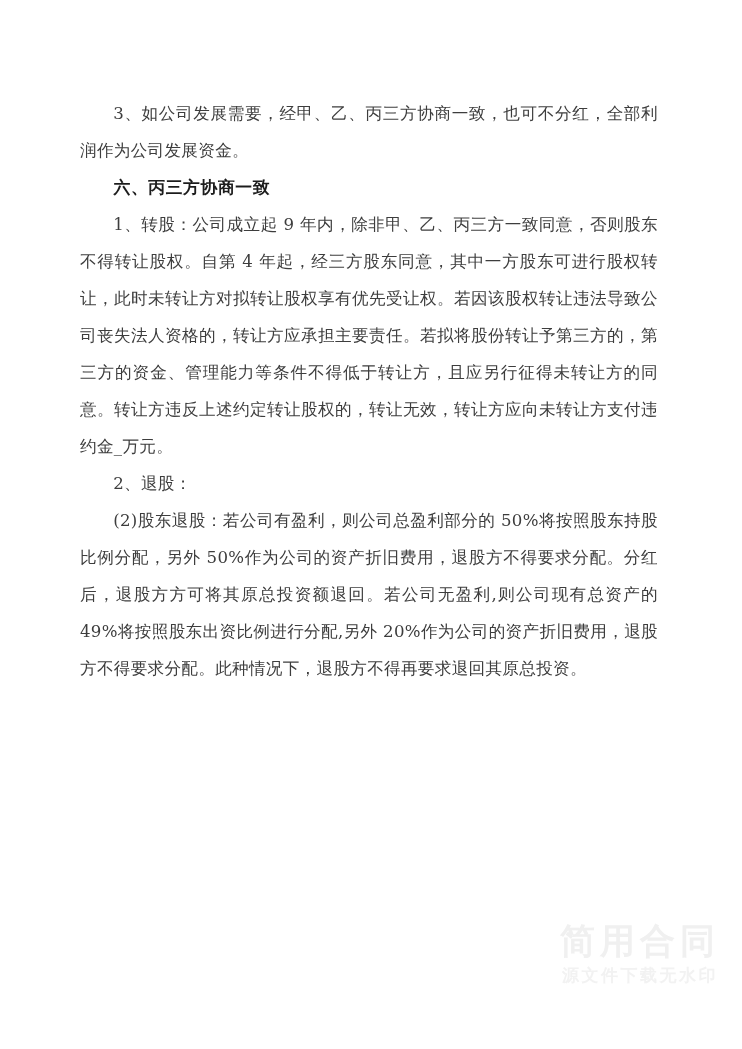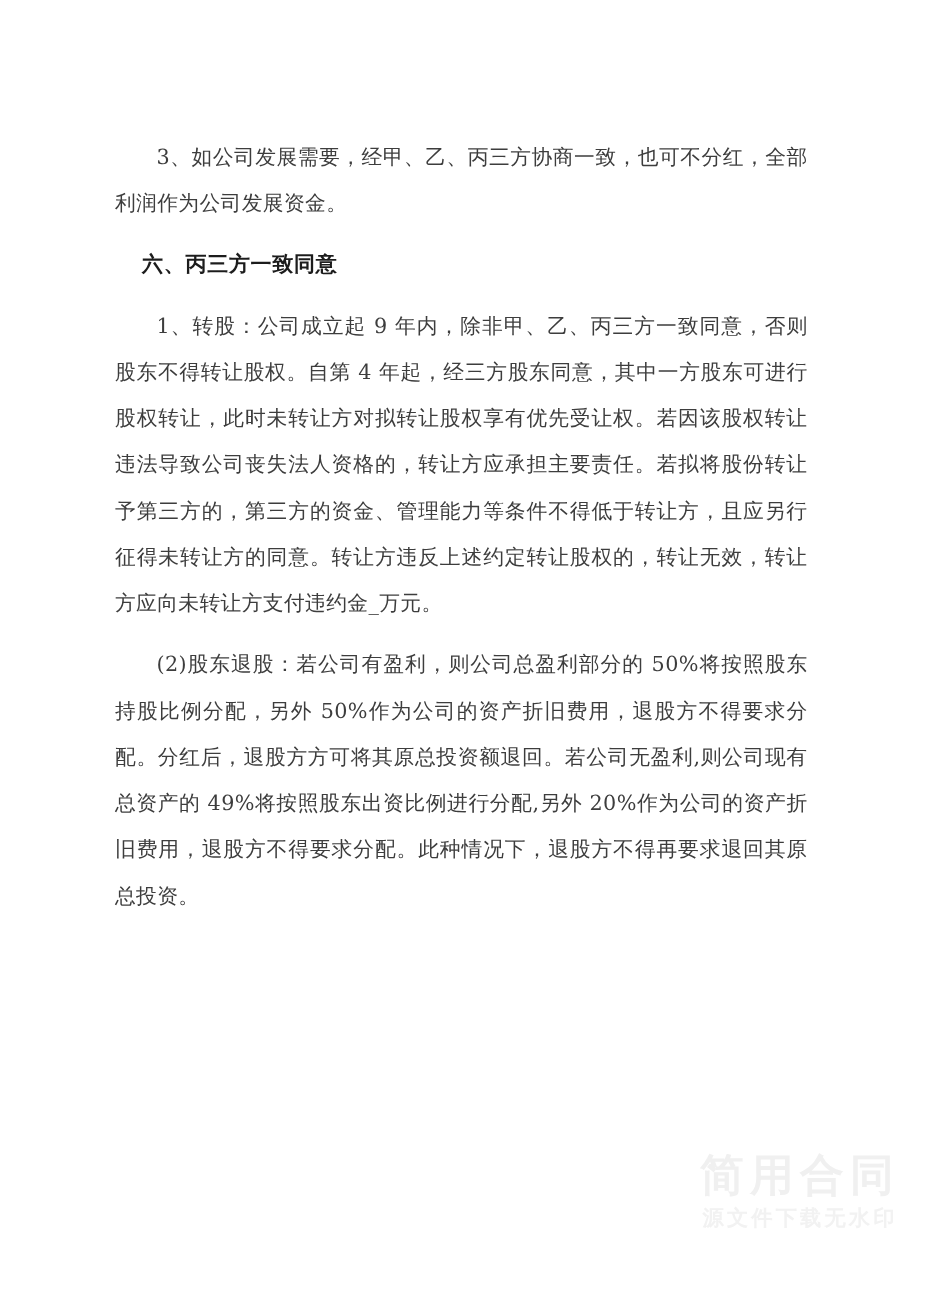--- a/index.html
+++ b/index.html
@@ -15,21 +15,21 @@
     overflow: hidden;
     font-family: "DejaVu Serif", "Liberation Serif", serif;
   }
   .doc-body {
     position: absolute;
     left: 80px;
     top: 0;
     width: 578px;
   }
   .para {
-    margin: 12px;
+    margin: 0;
     font-size: 16.6px;
     line-height: 37px;
     color: #3d3d3d;
     text-align: justify;
     text-justify: inter-ideograph;
     letter-spacing: 0.3px;
     font-weight: 400;
   }
   .para.indent {
     text-indent: 2em;
@@ -76,24 +76,25 @@
 </head>
 <body>
 
 <div class="page">
 
   <div class="doc-body">
     <div class="spacer-top"></div>
 
     <p class="para indent">3、如公司发展需要，经甲、乙、丙三方协商一致，也可不分红，全部利润作为公司发展资金。</p>
 
-    <h2 class="heading">六、丙三方一致同意</h2>
+    <h2 class="heading">六、丙三方协商一致</h2>
 
     <p class="para indent">1、转股：公司成立起 9 年内，除非甲、乙、丙三方一致同意，否则股东不得转让股权。自第 4 年起，经三方股东同意，其中一方股东可进行股权转让，此时未转让方对拟转让股权享有优先受让权。若因该股权转让违法导致公司丧失法人资格的，转让方应承担主要责任。若拟将股份转让予第三方的，第三方的资金、管理能力等条件不得低于转让方，且应另行征得未转让方的同意。转让方违反上述约定转让股权的，转让无效，转让方应向未转让方支付违约金_万元。</p>
 
+    <p class="para indent">2、退股：</p>
 
 
     <p class="para indent">(2)股东退股：若公司有盈利，则公司总盈利部分的 50%将按照股东持股比例分配，另外 50%作为公司的资产折旧费用，退股方不得要求分配。分红后，退股方方可将其原总投资额退回。若公司无盈利,则公司现有总资产的 49%将按照股东出资比例进行分配,另外 20%作为公司的资产折旧费用，退股方不得要求分配。此种情况下，退股方不得再要求退回其原总投资。</p>
 
   </div>
 
   <div class="watermark">
     <div class="wm-main">简用合同</div>
     <div class="wm-sub">源文件下载无水印</div>
   </div>

